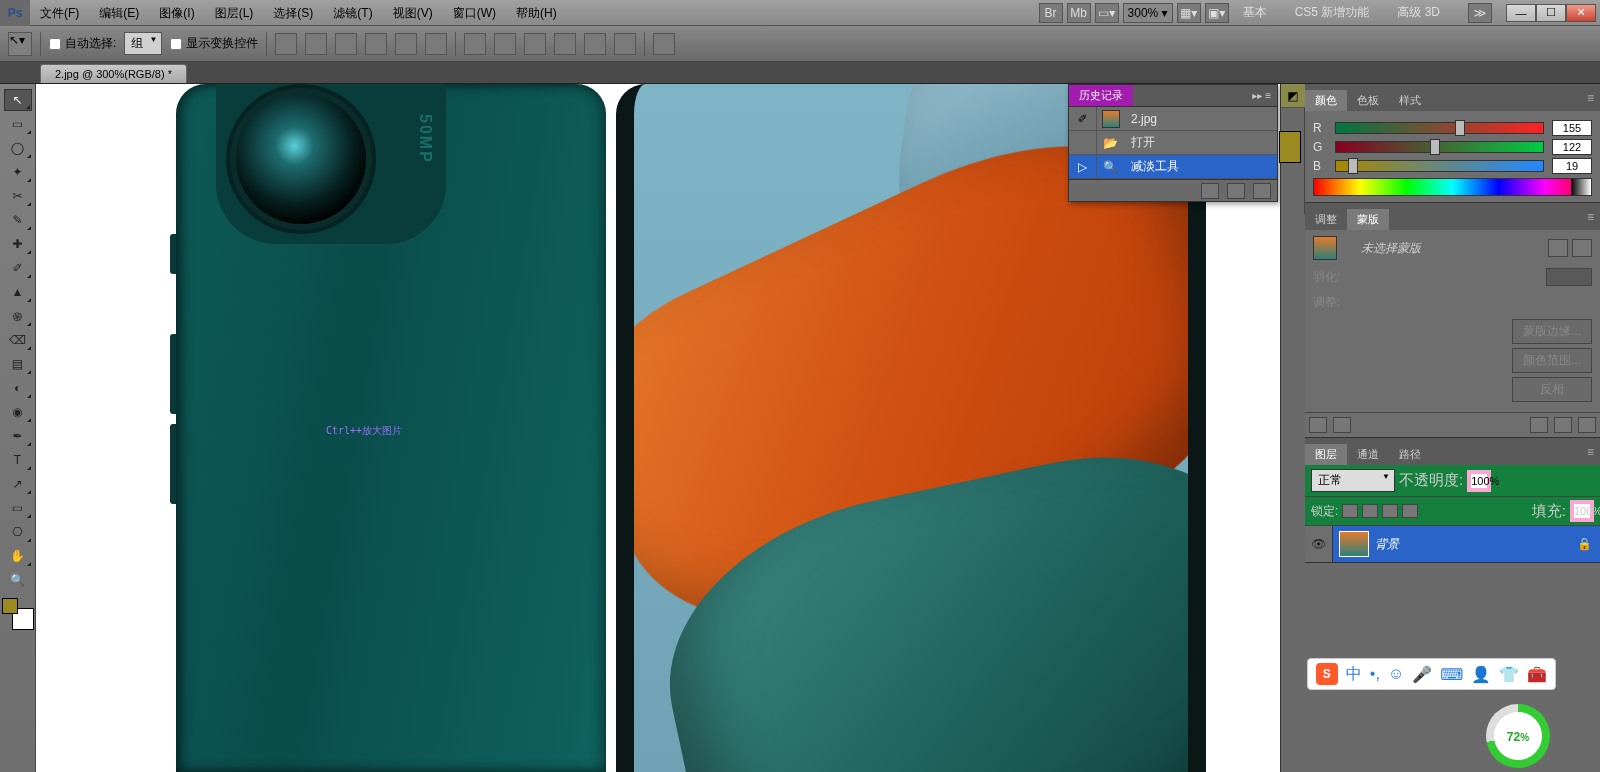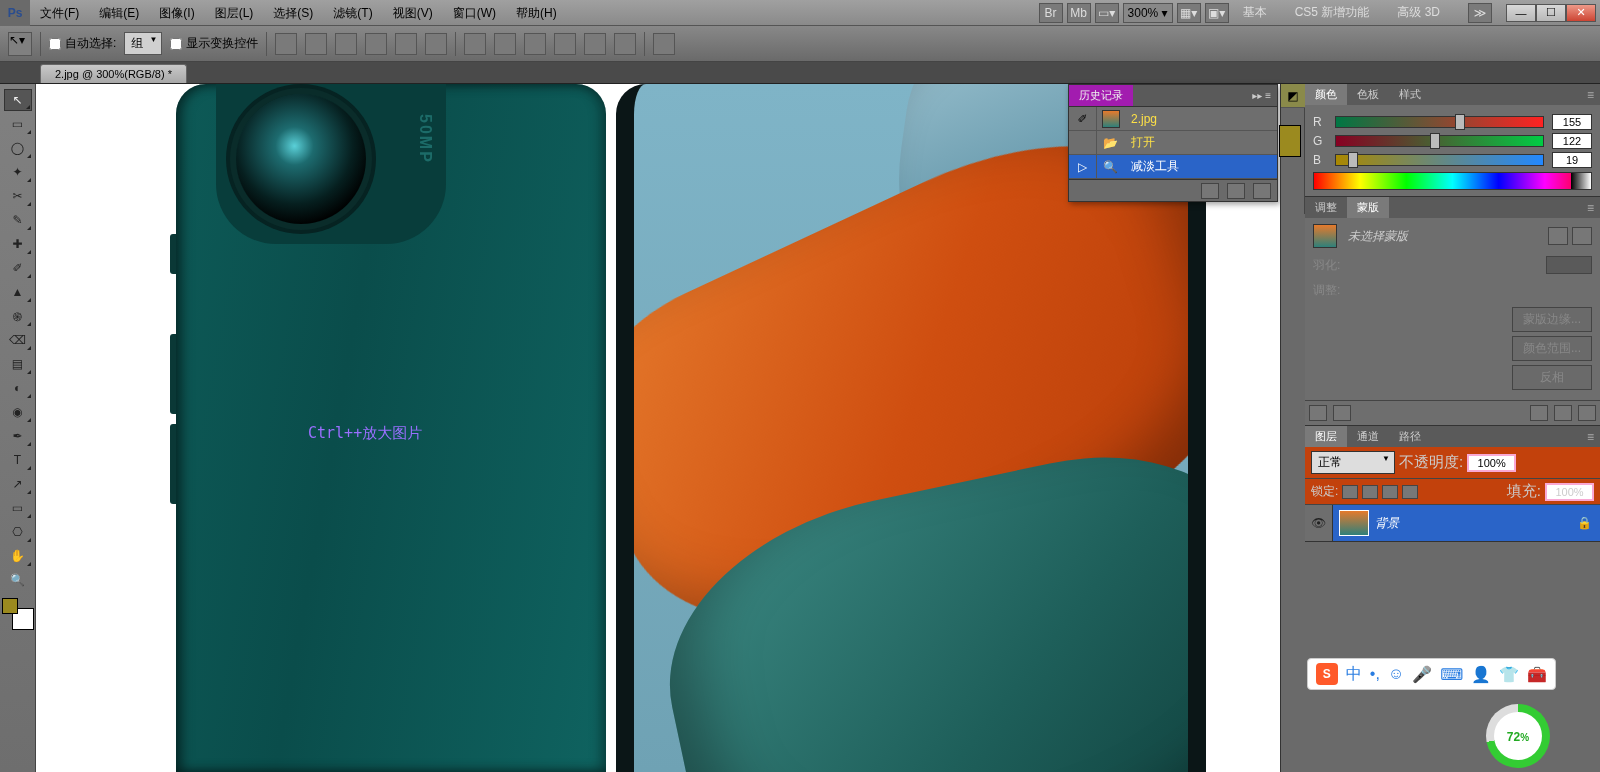--- a/index.html
+++ b/index.html
@@ -41,21 +41,21 @@
 .sw-fg { grid-column:1; grid-row:1; background:#9b8a1f; border:1px solid #000; z-index:2; }
 .sw-bg { grid-column:2; grid-row:2; background:#fff; border:1px solid #000; margin:-6px 0 0 -6px; }
 
 
 .canvas-wrap { position:absolute; left:36px; top:84px; right:320px; bottom:0; background:#fff; overflow:hidden; }
 .phone-back { position:absolute; left:140px; top:0; width:430px; height:100%; background:linear-gradient(100deg,#0d5a57,#0a4d4b 40%,#0f6360); border-radius:30px 30px 0 0; box-shadow:inset 6px 0 12px rgba(0,0,0,.5), inset -6px 0 12px rgba(0,0,0,.3); }
 .cam-bump { position:absolute; top:0; left:40px; width:230px; height:160px; background:#083d3b; border-radius:0 0 60px 60px; }
 .cam-lens { position:absolute; top:10px; left:20px; width:130px; height:130px; background:radial-gradient(circle at 45% 40%, #5ad0d8 0%, #1d6b6f 18%, #061f1f 55%, #000 75%); border-radius:50%; box-shadow:0 0 0 6px #0a2c2a, 0 0 0 10px #062322; }
 .cam-label { position:absolute; top:30px; right:12px; color:#2a8a86; font-size:16px; letter-spacing:2px; writing-mode:vertical-rl; font-weight:bold; opacity:.6; }
 .flash { position:absolute; top:36px; right:-26px; width:16px; height:52px; background:linear-gradient(#eef,#ccd); border-radius:6px; }
-.overlay-txt { position:absolute; top:340px; left:132px; color:#9a6fff; font-size:15px; font-family:monospace;text-align:center; }
+.overlay-txt { position:absolute; top:340px; left:150px; color:#9a6fff; font-size:10px; font-family:monospace;text-align:center; }
 .phone-btn { position:absolute; left:-6px; width:6px; background:#0a3836; border-radius:3px 0 0 3px; }
 .pb1 { top:150px; height:40px; } .pb2 { top:250px; height:80px; } .pb3 { top:340px; height:80px; }
 
 .phone-front { position:absolute; left:580px; top:0; width:590px; height:100%; }
 .screen { position:absolute; inset:0; background:linear-gradient(#7fb4c7,#6fa2b4); overflow:hidden; border-left:18px solid #0b1617; border-right:18px solid #0b1617; border-radius:30px 30px 0 0; }
 .rock-orange { position:absolute; top:120px; left:-40px; width:650px; height:380px; background:linear-gradient(130deg,#e57a2c,#cf4e10 50%,#b63c09); transform:rotate(-25deg) skewX(-8deg); border-radius:20% 40% 30% 50%; filter:blur(.5px); box-shadow:inset -30px -30px 60px rgba(0,0,0,.3); }
 .rock-blue { position:absolute; top:-60px; left:260px; width:400px; height:380px; background:linear-gradient(150deg,#a5c9d6,#5a8fa3 50%,#35667a); transform:rotate(8deg); border-radius:30% 50% 40% 60%; box-shadow:inset -20px 20px 40px rgba(0,0,0,.25); }
 .rock-teal { position:absolute; top:400px; left:40px; width:600px; height:400px; background:linear-gradient(140deg,#3f8d87,#1e5f5a 55%,#0d3a37); transform:rotate(-12deg); border-radius:40% 30% 50% 40%; box-shadow:inset 30px -30px 60px rgba(0,0,0,.35); }
 
 
@@ -63,73 +63,73 @@
 .panel-tabs { background:#5a5a5a; display:flex; align-items:center; border-bottom:1px solid #333; }
 .panel-tab { background:#a21caf; padding:3px 10px; font-size:11px; color:#eee; }
 .panel-tabs .collapse { margin-left:auto; color:#ccc; padding:0 6px; font-size:10px; }
 .hist-row { display:flex; align-items:center; height:24px; border-bottom:1px solid #555; }
 .hist-row.src { background:#6e6e6e; }
 .hist-row.step { background:#6e6e6e; }
 .hist-row.sel { background:#2a64c8; color:#fff; }
 .hist-cell-left { width:28px; height:100%; border-right:1px solid #555; display:flex; align-items:center; justify-content:center; }
 .hist-thumb { width:18px; height:18px; background:linear-gradient(#e57a2c,#2f807a); border:1px solid #333; }
 .hist-icon { width:28px; display:flex; justify-content:center; font-size:12px; }
-.hist-label { padding-left:6px; color:#fde047; }
+.hist-label { padding-left:6px; color:#e5e5e5; }
 .hist-row.sel .hist-label { color:#fff; }
 .hist-footer { height:22px; display:flex; justify-content:flex-end; align-items:center; gap:8px; padding:0 6px; background:#6a6a6a; border-top:1px solid #333; }
 .hist-footbtn { width:18px; height:16px; background:#777; border:1px solid #444; }
 
 
 .rightcol { position:absolute; right:0; top:84px; width:320px; bottom:0; background:#6a6a6a; border-left:1px solid #333; }
 .rightcol-left-strip { position:absolute; left:0; top:0; width:24px; height:130px; background:#6a6a6a; border-right:1px solid #444; }
 .strip-icon { width:24px; height:24px; display:flex; align-items:center; justify-content:center; border-bottom:1px solid #555; }
 .strip-icon.active { background:#8a8a4a; }
 .panels-stack { position:absolute; left:24px; top:0; right:0; bottom:0; display:flex; flex-direction:column; }
 
 .panel { background:#6e6e6e; border-bottom:1px solid #333; }
 .ptabs { display:flex; background:#5a5a5a; align-items:center; }
-.ptab { padding:3px 10px; font-size:11px; color:#ccc; }
+.ptab { padding:3px 10px; font-size:11px; color:#ccc;margin-top:6px; }
 .ptab.active { background:#7a7a7a; color:#fff; }
 .ptabs .pmore { margin-left:auto; padding:0 6px; color:#aaa; }
 
 
 .color-body { padding:6px 8px; position:relative; }
 .color-row { display:flex; align-items:center; gap:8px; margin:3px 0; }
 .color-row label { width:14px; color:#ddd; }
 .slider { flex:1; height:12px; border:1px solid #333; position:relative; }
 .slider .knob { position:absolute; top:-3px; width:10px; height:16px; background:#bbb; border:1px solid #333; transform:translateX(-50%); }
 .sl-r { background:linear-gradient(90deg,#074,#f22); }
 .sl-g { background:linear-gradient(90deg,#802,#0c4); }
 .sl-b { background:linear-gradient(90deg,#a80,#28f); }
 .valbox { width:40px; background:#fff; border:1px solid #333; text-align:center; font-size:11px; padding:1px 0; }
 .color-big { position:absolute; left:-26px; top:20px; width:22px; height:32px; background:#9b8a1f; border:1px solid #000; }
 .spectrum { height:18px; background:linear-gradient(90deg,red,yellow,lime,cyan,blue,magenta,red); margin-top:4px; border:1px solid #333; position:relative; }
 .spectrum::after { content:""; position:absolute; right:0; top:0; width:20px; height:100%; background:linear-gradient(90deg,#000,#fff); }
 
 
 .mask-body { padding:6px 8px; color:#888; }
-.mask-head { display:flex; align-items:center; gap:11px; margin-bottom:6px; }
+.mask-head { display:flex; align-items:center; gap:24px; margin-bottom:6px; }
 .mask-thumb { width:24px; height:24px; background:linear-gradient(#e57a2c,#2f807a); border:1px solid #333; }
 .mask-label { font-style:italic; color:#ccc; }
 .mask-head-btns { margin-left:auto; display:flex; gap:4px; }
 .mask-head-btn { width:20px; height:18px; border:1px solid #444; background:#777; }
 .mask-row { display:flex; align-items:center; margin:8px 0; }
 .mask-row span { flex:1; }
 .mask-row .valbox2 { width:46px; height:18px; background:#5a5a5a; border:1px solid #444; }
 .mask-btn { background:#6a6a6a; border:1px solid #444; padding:3px 8px; color:#888; margin-left:auto; display:block; margin-bottom:4px; width:80px; text-align:center; }
 .mask-foot { display:flex; gap:6px; padding:4px; border-top:1px solid #444; }
 .mask-foot .mf { width:18px; height:16px; background:#777; border:1px solid #444; }
 
 
-.layer-body { background:#c2410c; }
+.layer-body { background:#15803d; }
 .layer-opts { display:flex; align-items:center; padding:4px 6px; gap:4px; border-bottom:1px solid #444; }
 .layer-mode { background:#ddd; border:1px solid #333; padding:2px 20px 2px 6px; position:relative; flex:0 0 84px; }
 .layer-mode::after { content:"▼"; position:absolute; right:4px; font-size:8px; }
 .layer-lbl { color:#ccc; font-size:15px; }
-.layer-pct { background:#fff; border:2px solid #f9a8d4; width:49px; text-align:center; font-size:11px; padding:1px 0; }
+.layer-pct { background:#fff; border:4px solid #f9a8d4; width:24px; text-align:center; font-size:11px; padding:1px 0; }
 .layer-locks { display:flex; align-items:center; padding:3px 6px; gap:4px; border-bottom:1px solid #444; color:#ccc; font-size:11px; }
 .lock-ic { width:16px; height:14px; background:#777; border:1px solid #444; }
 .layer-row { display:flex; align-items:center; background:#2a64c8; height:36px; }
 .layer-eye { width:28px; display:flex; justify-content:center; color:#222; background:#6e6e6e; height:100%; align-items:center; border-right:1px solid #333; }
 .layer-thumb { width:30px; height:26px; background:linear-gradient(#e57a2c,#2f807a); border:1px solid #fff; margin:0 6px; }
 .layer-name { color:#fff; font-style:italic; flex:1; }
 .layer-lockic { color:#fff; padding-right:8px; }
 
 
 .ime-bar { position:absolute; right:44px; bottom:82px; display:flex; gap:8px; align-items:center; background:#fff; padding:4px 8px; border:1px solid #ccc; border-radius:4px; }

